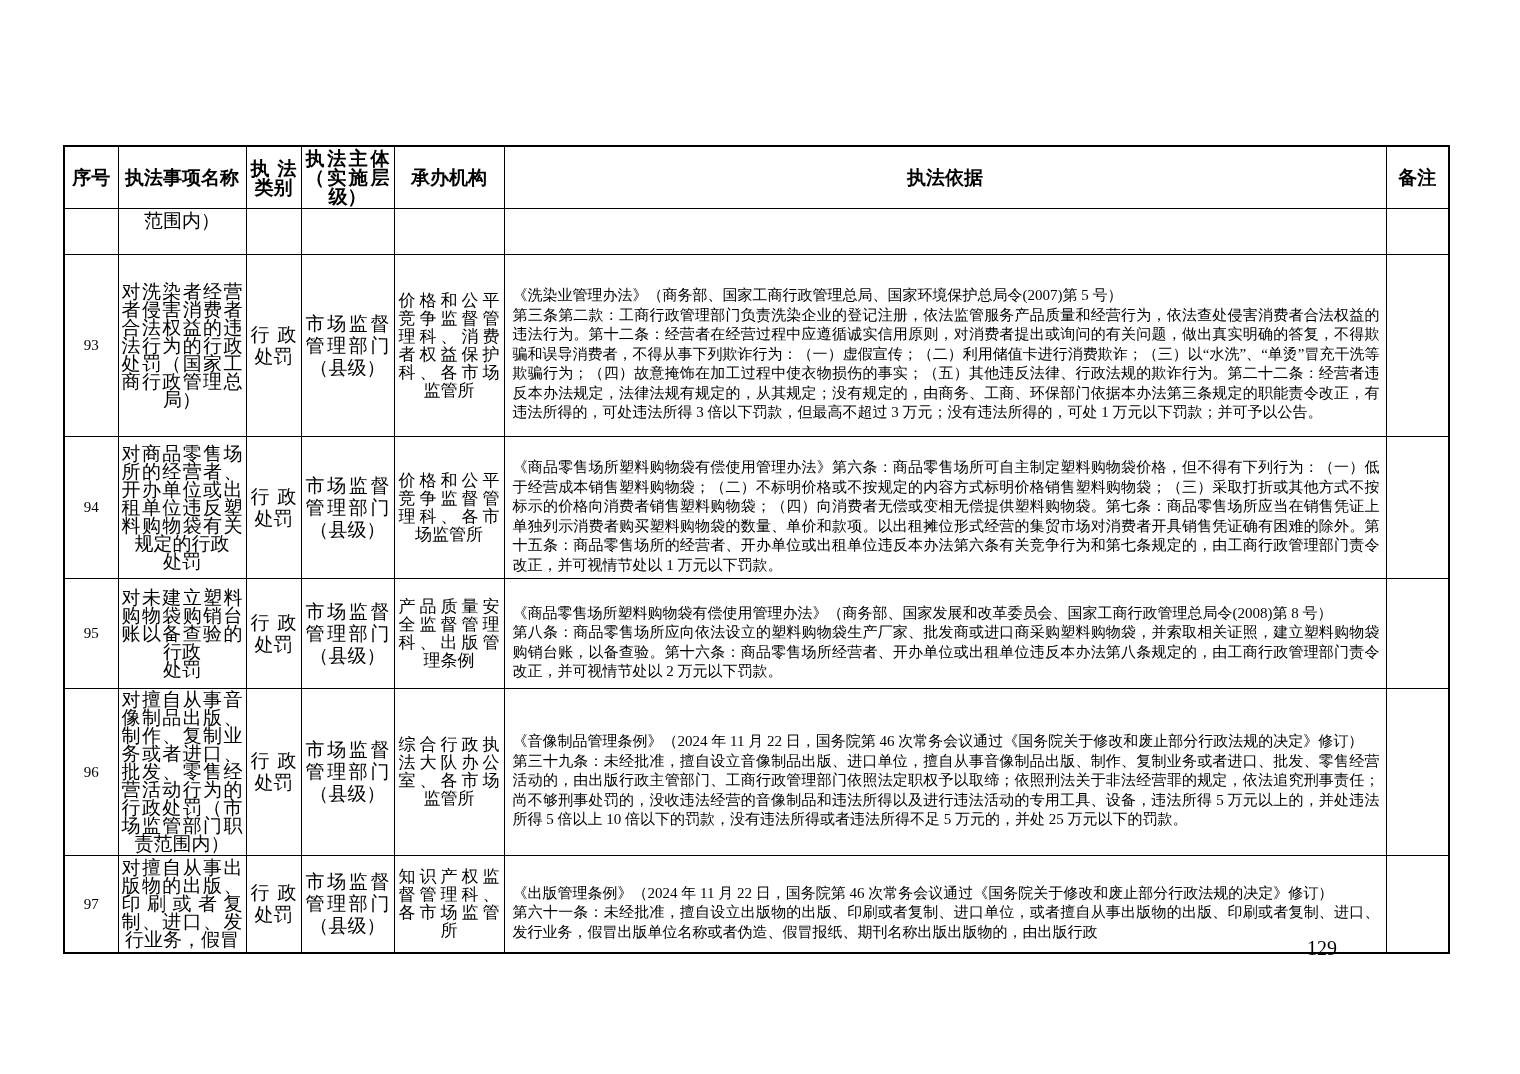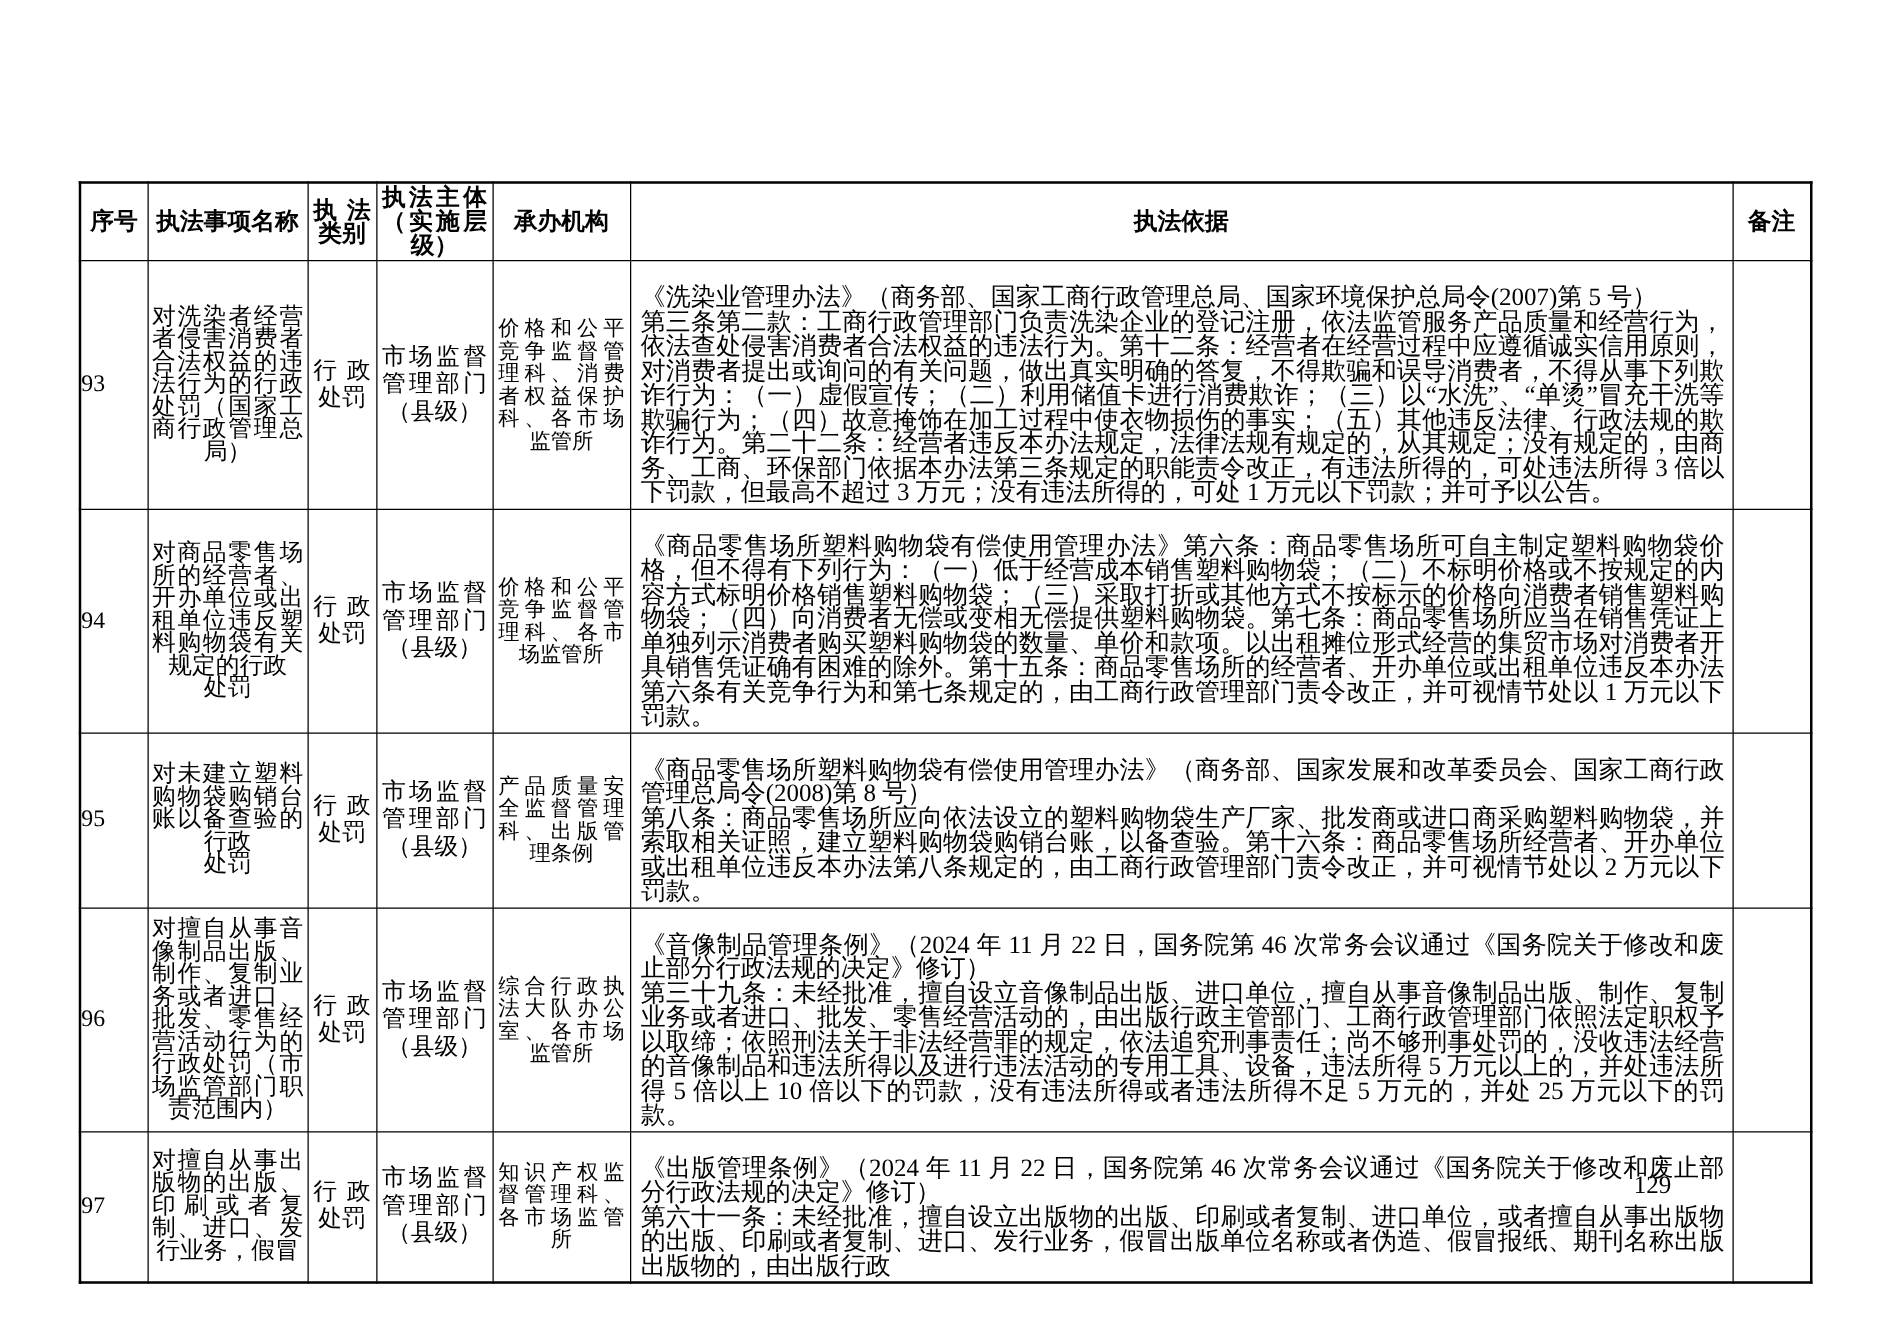--- a/index.html
+++ b/index.html
@@ -45,22 +45,22 @@
     text-align: justify;
     text-align-last: center;
     text-justify: inter-character;
     padding: 2px 4px;
   }
   tr.hdr th.th-basis, tr.hdr th.th-note, tr.hdr th.th-num,
   tr.hdr th.th-name, tr.hdr th.th-agency { text-align: center; }
 
   
   td.c-num {
-    font-size: 19px;
-    text-align: left;
+    font-size: 15px;
+    text-align: center;
   }
   td.c-name {
     font-size: 19px;
     line-height: 18px;
     text-align: justify;
     text-align-last: center;
     text-justify: inter-character;
     white-space: pre-line;
     padding: 2px 3px;
   }
@@ -74,21 +74,21 @@
   }
   td.c-agency {
     font-size: 17px;
     line-height: 18px;
     text-align: justify;
     text-align-last: center;
     text-justify: inter-character;
     padding: 12px 4px;
   }
   td.c-basis {
-    font-size: 20px;
+    font-size: 15px;
     line-height: 19.5px;
     text-align: justify;
     text-align-last: left;
     text-justify: inter-character;
     vertical-align: top;
     white-space: pre-line;
     padding: 20px 6px 2px 8px;
   }
   td.c-note { font-size: 19px; text-align: center; }
 
@@ -128,20 +128,29 @@
         <tr class="hdr" style="height:57px">
       <th class="th-num">序号</th>
       <th class="th-name">执法事项名称</th>
       <th class="th-cat">执法类别</th>
       <th class="th-subj">执法主体（实施层级）</th>
       <th class="th-agency">承办机构</th>
       <th class="th-basis">执法依据</th>
       <th class="th-note">备注</th>
     </tr>
 
+    <tr class="carryover" style="height:46px">
+      <td class="c-num"></td>
+      <td class="c-name">范围内）</td>
+      <td class="c-cat"></td>
+      <td class="c-subj"></td>
+      <td class="c-agency"></td>
+      <td class="c-basis"></td>
+      <td class="c-note"></td>
+    </tr>
 
     <tr style="height:182px">
       <td class="c-num">93</td>
       <td class="c-name">对洗染者经营者侵害消费者合法权益的违法行为的行政处罚（国家工商行政管理总局）</td>
       <td class="c-cat">行政处罚</td>
       <td class="c-subj">市场监督管理部门（县级）</td>
       <td class="c-agency">价格和公平竞争监督管理科、消费者权益保护科、各市场监管所</td>
       <td class="c-basis">《洗染业管理办法》（商务部、国家工商行政管理总局、国家环境保护总局令(2007)第 5 号）
 第三条第二款：工商行政管理部门负责洗染企业的登记注册，依法监管服务产品质量和经营行为，依法查处侵害消费者合法权益的违法行为。第十二条：经营者在经营过程中应遵循诚实信用原则，对消费者提出或询问的有关问题，做出真实明确的答复，不得欺骗和误导消费者，不得从事下列欺诈行为：（一）虚假宣传；（二）利用储值卡进行消费欺诈；（三）以“水洗”、“单烫”冒充干洗等欺骗行为；（四）故意掩饰在加工过程中使衣物损伤的事实；（五）其他违反法律、行政法规的欺诈行为。第二十二条：经营者违反本办法规定，法律法规有规定的，从其规定；没有规定的，由商务、工商、环保部门依据本办法第三条规定的职能责令改正，有违法所得的，可处违法所得 3 倍以下罚款，但最高不超过 3 万元；没有违法所得的，可处 1 万元以下罚款；并可予以公告。</td>
       <td class="c-note"></td>

